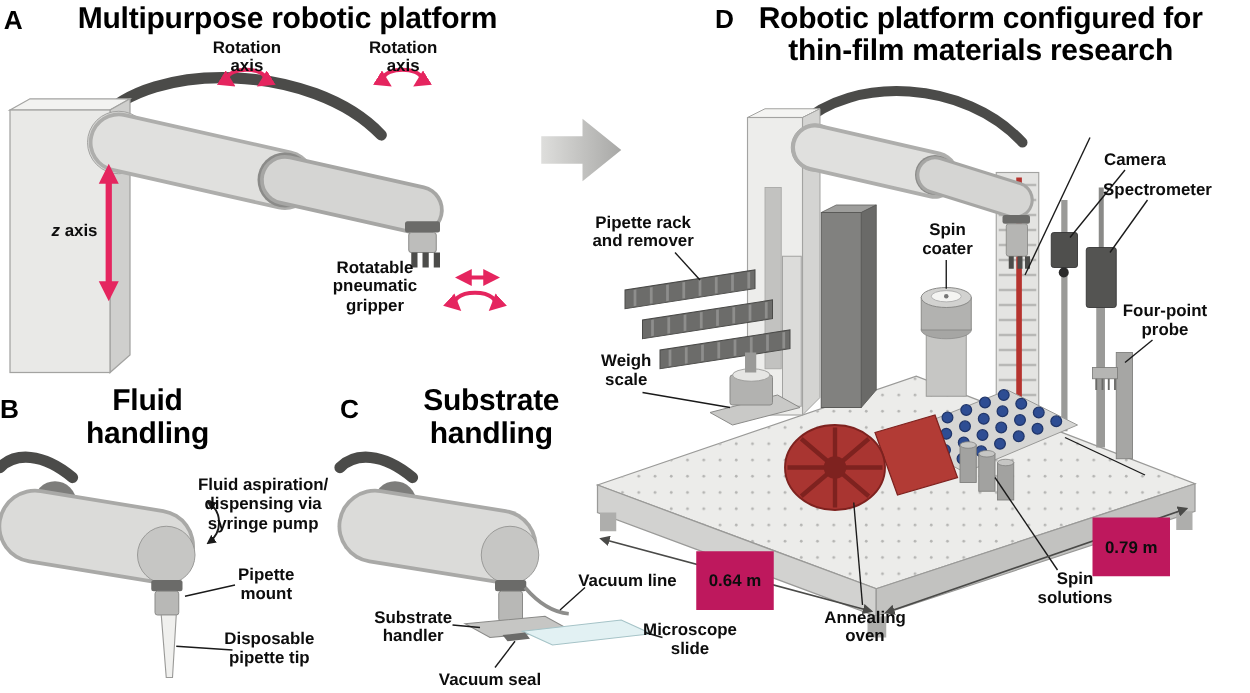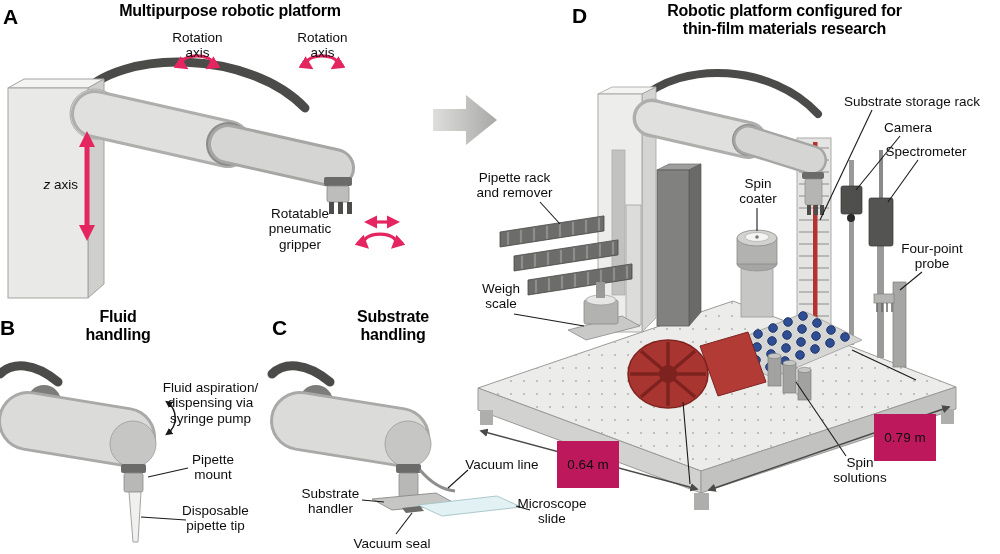--- a/index.html
+++ b/index.html
@@ -13,30 +13,31 @@
   }
   #figure { position:absolute; inset:0; width:1000px; height:554px; }
   svg.fig { position:absolute; left:0; top:0; }
   .label {
     position:absolute;
     font-size:13.5px;
     line-height:1.13;
     text-align:center;
     white-space:pre-line;
     color:#0d0d0d;
+    font-weight:bold;
   }
   .panel-letter {
     position:absolute;
     font-size:21px;
     font-weight:700;
     color:#000;
   }
   .panel-title {
     position:absolute;
-    font-size:16px;
+    font-size:24px;
     font-weight:700;
     line-height:1.1;
     text-align:center;
     white-space:pre-line;
     color:#000;
     letter-spacing:-0.2px;
   }
   .dim { background:#be185d; padding:16px 2px; }
   .ralign { text-align:right; }
   .ital { font-style:italic; }
@@ -322,25 +323,26 @@
 slide</div>
   <div class="label" style="left:338px;top:536px;width:108px">Vacuum seal</div>
 
   <div class="panel-letter" style="left:572px;top:4px">D</div>
   <div class="panel-title" style="left:582px;top:2px;width:405px">Robotic platform configured for
 thin-film materials research</div>
   <div class="label" style="left:462px;top:170px;width:105px">Pipette rack
 and remover</div>
   <div class="label" style="left:722px;top:176px;width:72px">Spin
 coater</div>
-  <div class="label" style="left:824px;top:94px;width:176px">Substrate storage rack</div>
   <div class="label" style="left:858px;top:120px;width:100px">Camera</div>
   <div class="label" style="left:862px;top:144px;width:128px">Spectrometer</div>
   <div class="label" style="left:888px;top:241px;width:88px">Four-point
 probe</div>
   <div class="label" style="left:466px;top:281px;width:70px">Weigh
 scale</div>
   <div class="label dim" style="left:874px;top:414px;width:62px">0.79 m</div>
   <div class="label dim" style="left:557px;top:441px;width:62px">0.64 m</div>
   <div class="label" style="left:818px;top:455px;width:84px">Spin
 solutions</div>
+  <div class="label" style="left:648px;top:486px;width:88px">Annealing
+oven</div>
 
 </div>
 
 </body></html>

